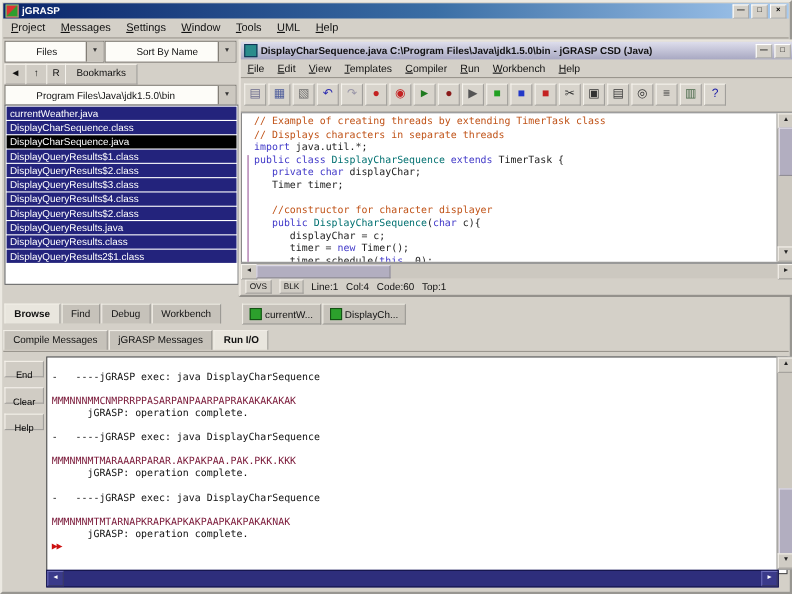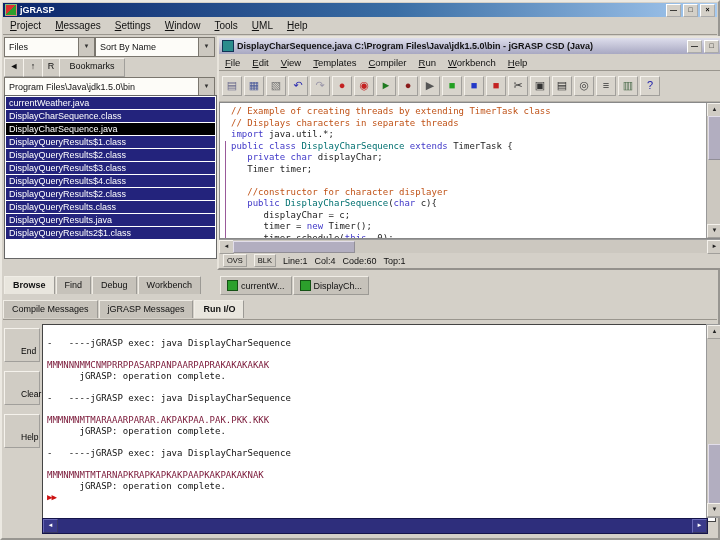--- a/index.html
+++ b/index.html
@@ -13,21 +13,21 @@
   .app-icon{width:10px;height:10px;flex:none;background:linear-gradient(135deg,#e03030 0 50%,#2d9e2d 50% 100%);border:1px solid rgba(255,255,255,.4);}
   .win-controls{margin-left:auto;display:flex;gap:2px;}
   .wbtn{width:13px;height:11px;background:#d4d0c8;border:1px outset #fff;color:#000;
         font-size:7px;line-height:9px;text-align:center;font-weight:bold;display:inline-block;}
   
   .menubar{position:absolute;left:1px;top:15px;right:1px;height:17px;background:#d4d0c8;
            border-bottom:1px solid #9a968e;display:flex;align-items:center;}
   .menu-item{padding:2px 7px;font-size:10px;white-space:nowrap;text-align:right;}
   
   .combo{position:absolute;height:18px;border:1px solid #7a766e;background:#fdfcf8;display:flex;align-items:center;}
-  .combo-lbl{flex:1;padding:0 4px;white-space:nowrap;overflow:hidden;}
+  .combo-lbl{flex:1;padding:0 4px;white-space:nowrap;overflow:hidden;margin-left:24px;}
   .combo-arr{width:15px;align-self:stretch;background:#ccc8c0;border-left:1px solid #7a766e;
              text-align:center;font-size:6px;line-height:16px;color:#333;}
   .navbtn{position:absolute;height:17px;background:#d0ccc4;border:1px outset #f5f2ec;
           text-align:center;font-size:9px;line-height:15px;}
   
   .file-list{position:absolute;left:2px;top:93px;width:209px;height:160px;background:#fff;
              border:1px solid #666;overflow:hidden;padding:1px;}
   .file-row{height:12px;line-height:12px;background:#23237c;color:#fff;margin-bottom:1px;
             padding-left:3px;white-space:nowrap;}
   .file-row.sel{background:#000000;}
@@ -58,21 +58,21 @@
   .vscroll{position:absolute;right:0;top:0;bottom:0;width:14px;background:#ccc8c0;border-left:1px solid #999;}
   .scroll-arrow{display:block;width:13px;height:12px;background:#d0ccc4;border:1px outset #f5f2ec;
                 font-size:6px;line-height:11px;text-align:center;color:#222;}
   .vthumb{position:absolute;left:1px;width:11px;background:#b2aec0;border:1px outset #e2deea;}
   .hscroll{height:13px;flex:none;background:#ccc8c0;border-top:1px solid #999;position:relative;}
   .hthumb{position:absolute;top:1px;height:10px;background:#b2aec0;border:1px outset #e2deea;}
   .frame-status{height:15px;flex:none;display:flex;align-items:center;gap:7px;padding:0 4px;}
   .mini-btn{border:1px outset #f5f2ec;background:#d0ccc4;font-size:7.5px;padding:1px 3px;}
   
   .io-btn{display:block;width:36px;height:15px;margin:0 0 9px;background:#d0ccc4;border:1px outset #f5f2ec;
-          font-family:"Liberation Sans",sans-serif;font-size:8.5px;line-height:12px;text-align:center;padding:16px;}
+          font-family:"Liberation Sans",sans-serif;font-size:8.5px;line-height:12px;text-align:center;padding:6px;}
   .output{position:absolute;left:40px;top:322px;width:664px;height:192px;background:#fff;border:1px solid #444;
           padding:2px 4px;font-family:"DejaVu Sans Mono",monospace;font-size:9px;line-height:11px;overflow:hidden;}
   .o-line{height:11px;white-space:pre;}
   .o-sys{color:#101010;} .o-out{color:#7a1838;} .o-blank{}
   .prompt{color:#cc1111;font-weight:bold;letter-spacing:-1px;}
   .out-vscroll{position:absolute;left:704px;top:322px;width:15px;height:192px;background:#ccc8c0;border:1px solid #999;}
   .out-hscroll{position:absolute;left:40px;top:516px;width:664px;height:14px;background:#2e2e7c;
                border:1px solid #14144a;display:flex;justify-content:space-between;align-items:center;}
   .out-hscroll .scroll-arrow{background:#3a3a8a;color:#fff;border:1px outset #6a6ab8;}
 </style>
@@ -119,22 +119,22 @@
   </div>
   <div class="file-list" id="file-list">
       <div class="file-row">currentWeather.java</div>
       <div class="file-row">DisplayCharSequence.class</div>
       <div class="file-row sel">DisplayCharSequence.java</div>
       <div class="file-row">DisplayQueryResults$1.class</div>
       <div class="file-row">DisplayQueryResults$2.class</div>
       <div class="file-row">DisplayQueryResults$3.class</div>
       <div class="file-row">DisplayQueryResults$4.class</div>
       <div class="file-row">DisplayQueryResults$2.class</div>
+      <div class="file-row">DisplayQueryResults.java</div>
       <div class="file-row">DisplayQueryResults.class</div>
-      <div class="file-row">DisplayQueryResults.java</div>
       <div class="file-row">DisplayQueryResults2$1.class</div>
     </div>
   <div class="tabstrip" id="browse-tabs" style="left:2px;top:274px">
       <span class="tab active">Browse</span>
       <span class="tab">Find</span>
       <span class="tab">Debug</span>
       <span class="tab">Workbench</span>
     </div>
 
   <div class="frame">

